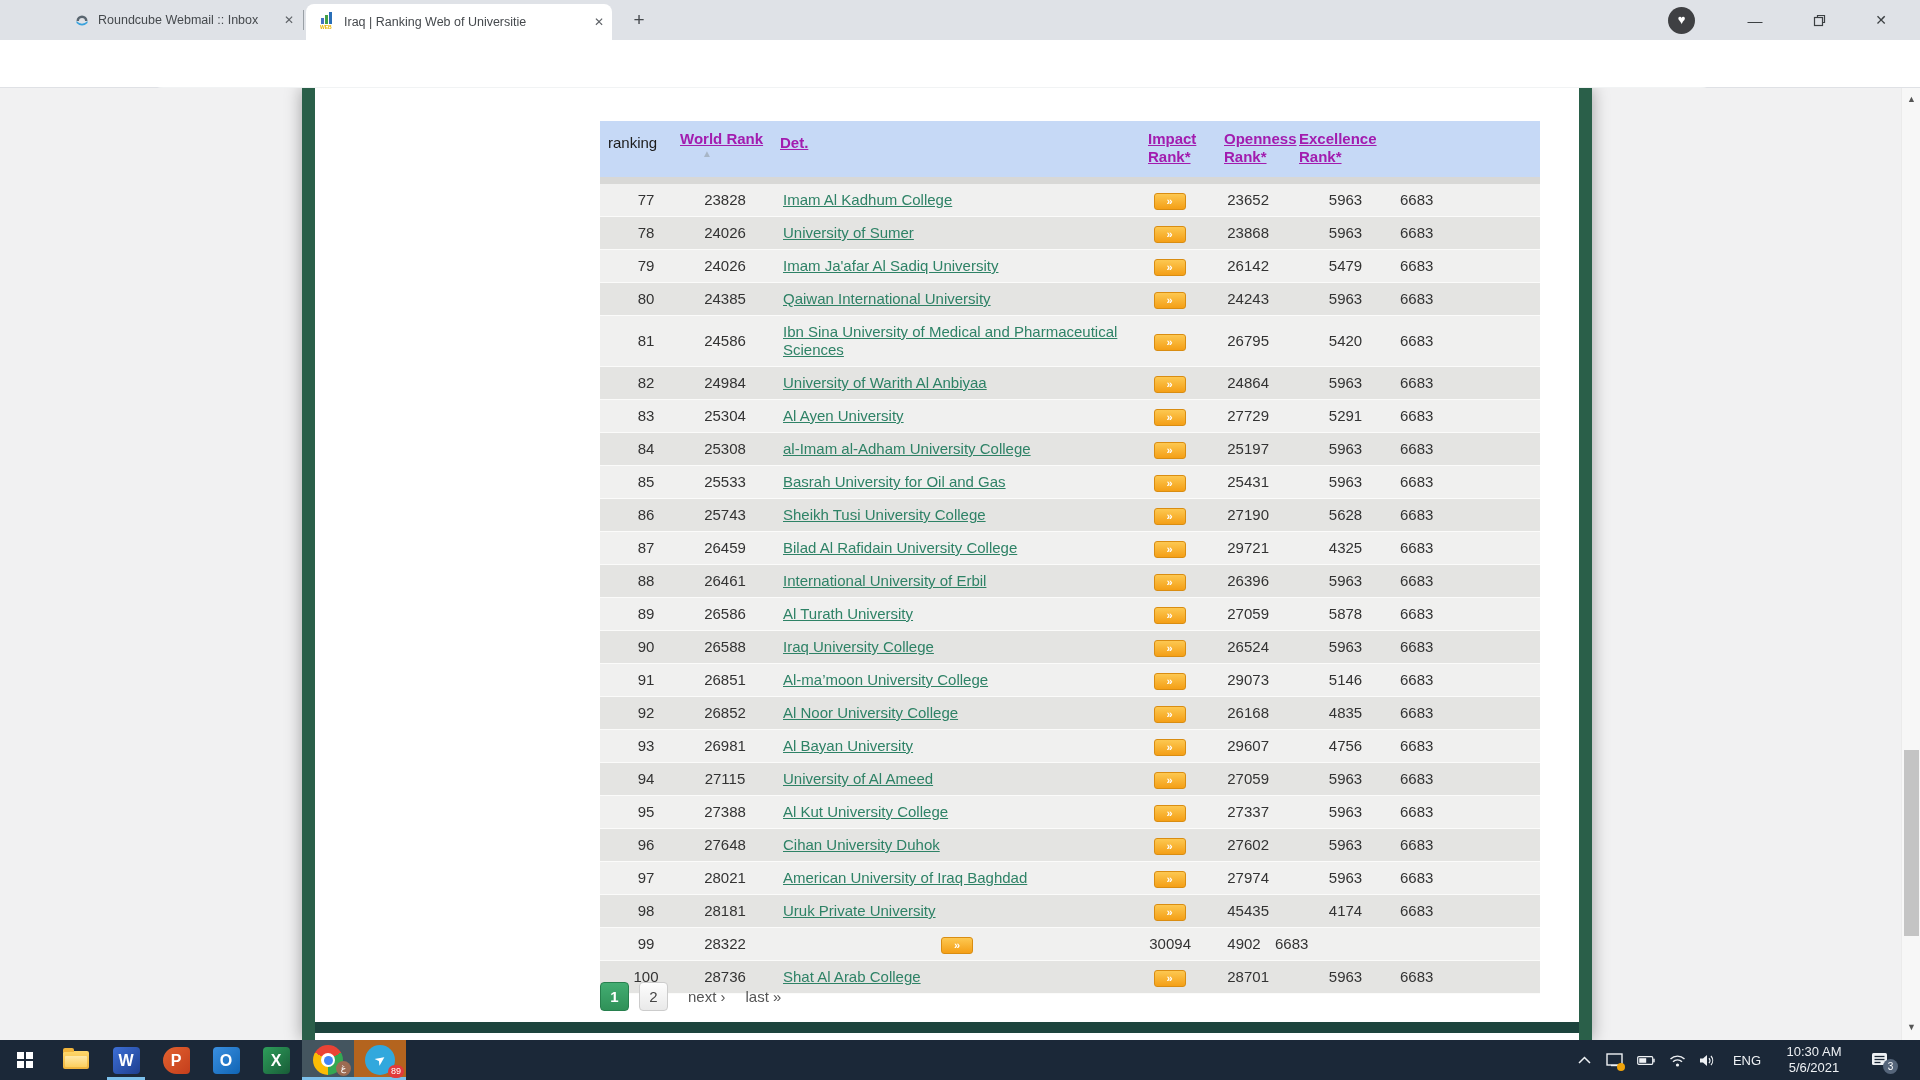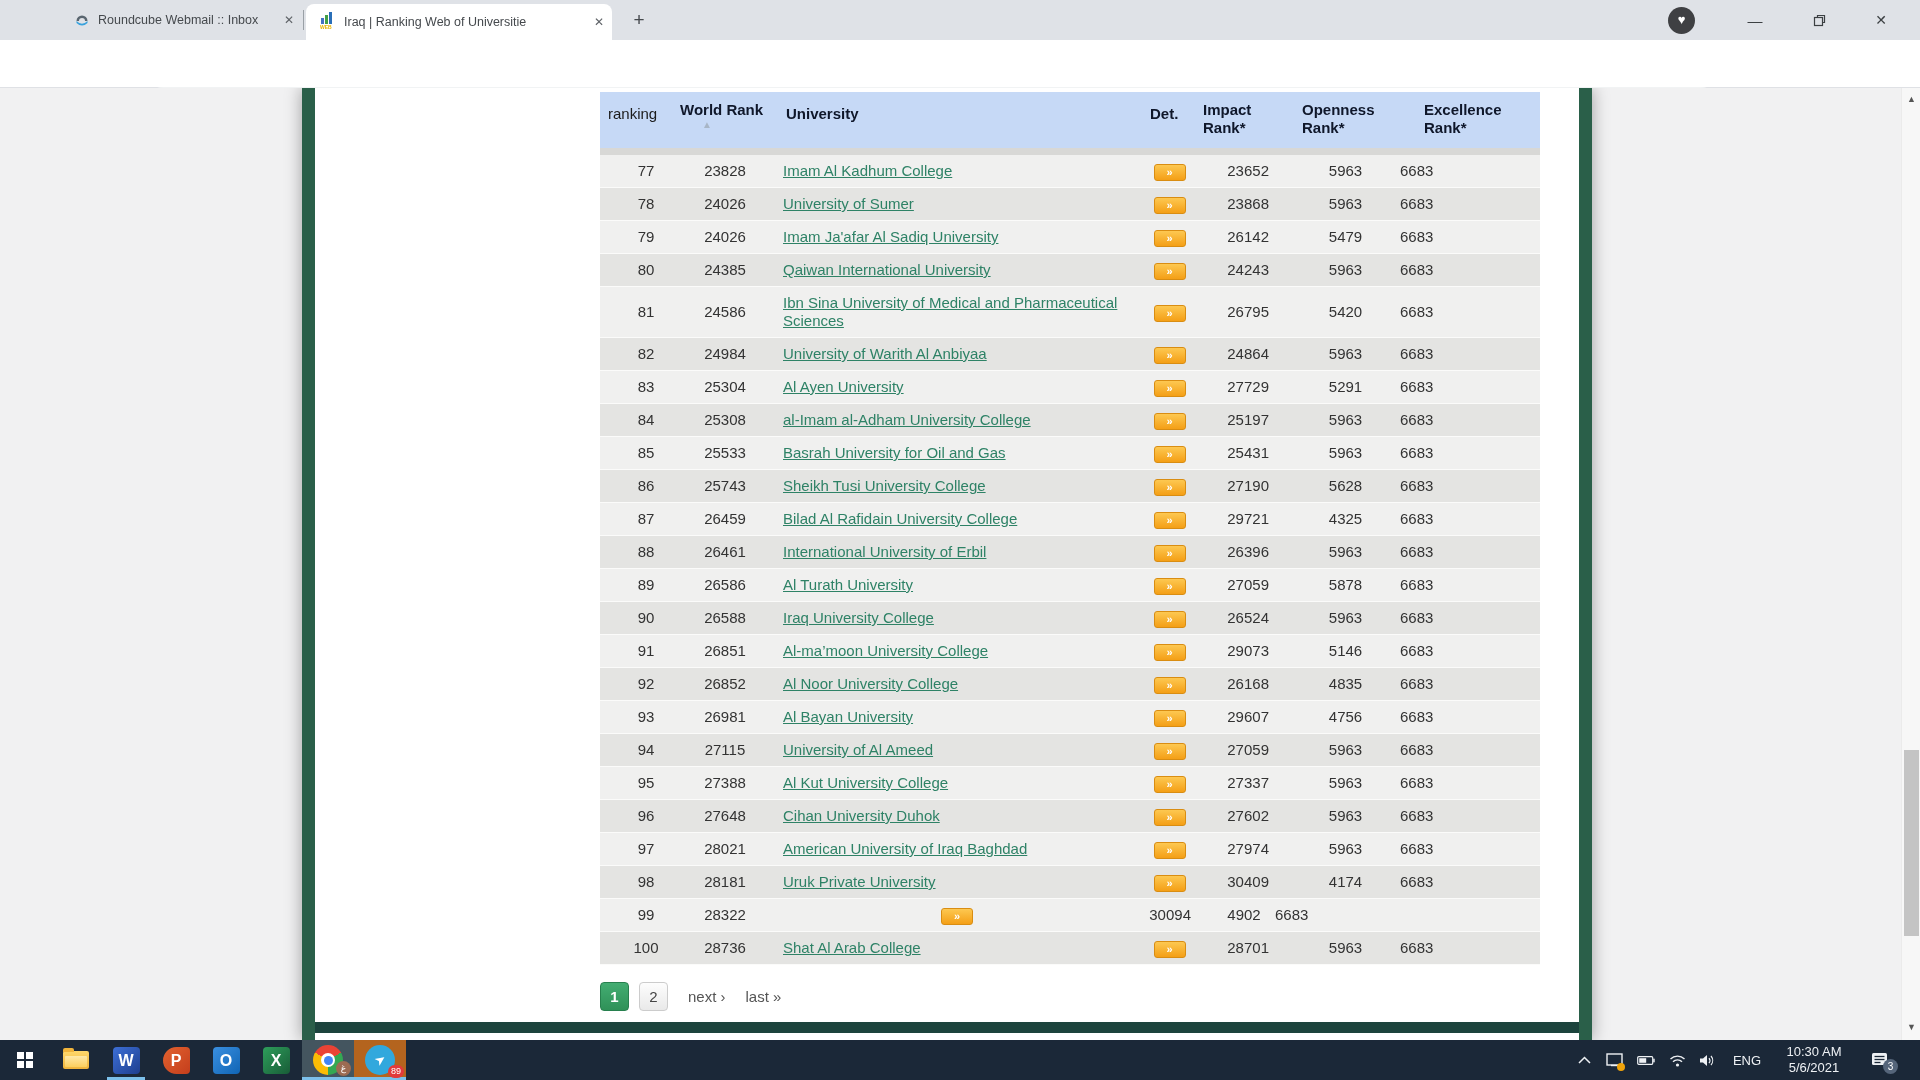--- a/index.html
+++ b/index.html
@@ -36,21 +36,21 @@
 
   
   #page { position:absolute; left:0; top:88px; width:1920px; height:952px; background:#f1f1f2; overflow:hidden; }
   #content-box { position:absolute; left:302px; top:0; width:1290px; height:952px; background:#ffffff;
                  border-left:13px solid #2a5f49; border-right:13px solid #2a5f49; box-shadow:0 0 16px rgba(0,0,0,0.35); }
 
   #rank-table { position:absolute; left:285px; top:4px; width:940px; font-size:15px; color:#333; }
   .grid7 { display:grid; grid-template-columns:60px 112px 370px 55px 78px 125px 140px; }
   #thead { background:#c6d9f6; height:56px; }
   .th { padding-top:9px; font-weight:bold; color:#2e8266; line-height:18px; }
-  .th a { color:#0f172a; }
+  .th a { color:#a21caf; text-decoration:underline; }
   #th-ranking { font-weight:normal; color:#1c1c1c; padding-left:8px; padding-top:13px; }
   #th-world { padding-left:20px; }
   #th-univ { padding-left:14px; padding-top:13px; }
   #th-det { padding-left:8px; padding-top:13px; }
   #th-impact { padding-left:6px; }
   #th-open { padding-left:27px; }
   #th-excel { padding-left:24px; }
   .sortarrow { color:#a8b6c6; font-size:10px; padding-left:22px; line-height:12px; }
   #head-band { height:7px; background:#d8d8d6; }
 
@@ -195,28 +195,27 @@
     <svg width="18" height="18" viewBox="0 0 24 24" fill="#5f6368">
       <path d="M20.5 11h-1.7V7.4c0-.9-.8-1.7-1.7-1.7h-3.6V4c0-1.2-1-2.2-2.2-2.2S9.1 2.8 9.1 4v1.7H5.5c-.9 0-1.7.8-1.7 1.7v3.4h1.7c1.3 0 2.4 1.1 2.4 2.4s-1.1 2.4-2.4 2.4H3.8v3.4c0 .9.8 1.7 1.7 1.7h3.4v-1.7c0-1.3 1.1-2.4 2.4-2.4s2.4 1.1 2.4 2.4V21h3.4c.9 0 1.7-.8 1.7-1.7v-3.6h1.7c1.2 0 2.2-1 2.2-2.2s-1-2.5-2.2-2.5z"></path>
     </svg>
   </span>
   <span id="tb-avatar">غ</span>
   <span id="tb-menu">⋮</span>
 </div>
 
 <div id="page">
   <div id="content-box">
-    <div id="rank-table" style="position:absolute;">
+    <div id="rank-table" style="position:absolute;margin-top:29px;">
       <div id="thead" class="grid7">
         <div class="th" id="th-ranking">ranking</div>
         <div class="th" id="th-world">
           <a>World Rank</a>
           <div class="sortarrow">▲</div>
         </div>
-        <div class="th" id="th-univ"><a>University</a></div>
         <div class="th" id="th-det"><a>Det.</a></div>
         <div class="th" id="th-impact"><a>Impact Rank*</a></div>
         <div class="th" id="th-open"><a>Openness Rank*</a></div>
         <div class="th" id="th-excel"><a>Excellence Rank*</a></div>
       </div>
       <div id="head-band"></div>
       <div id="table-body">
           <div class="trow grid7 odd">
             <div class="c rankc">77</div>
             <div class="c worldc">23828</div>
@@ -404,21 +403,21 @@
             <div class="c detc"><span class="detbtn">»</span></div>
             <div class="c impc">27974</div>
             <div class="c openc">5963</div>
             <div class="c excc">6683</div>
           </div>
           <div class="trow grid7 even">
             <div class="c rankc">98</div>
             <div class="c worldc">28181</div>
             <div class="c univc"><a class="ulink">Uruk Private University</a></div>
             <div class="c detc"><span class="detbtn">»</span></div>
-            <div class="c impc">30409</div>
+            <div class="c impc">45435</div>
             <div class="c openc">4174</div>
             <div class="c excc">6683</div>
           </div>
           <div class="trow grid7 odd">
             <div class="c rankc">99</div>
             <div class="c worldc">28322</div>
             <div class="c detc"><span class="detbtn">»</span></div>
             <div class="c impc">30094</div>
             <div class="c openc">4902</div>
             <div class="c excc">6683</div>

